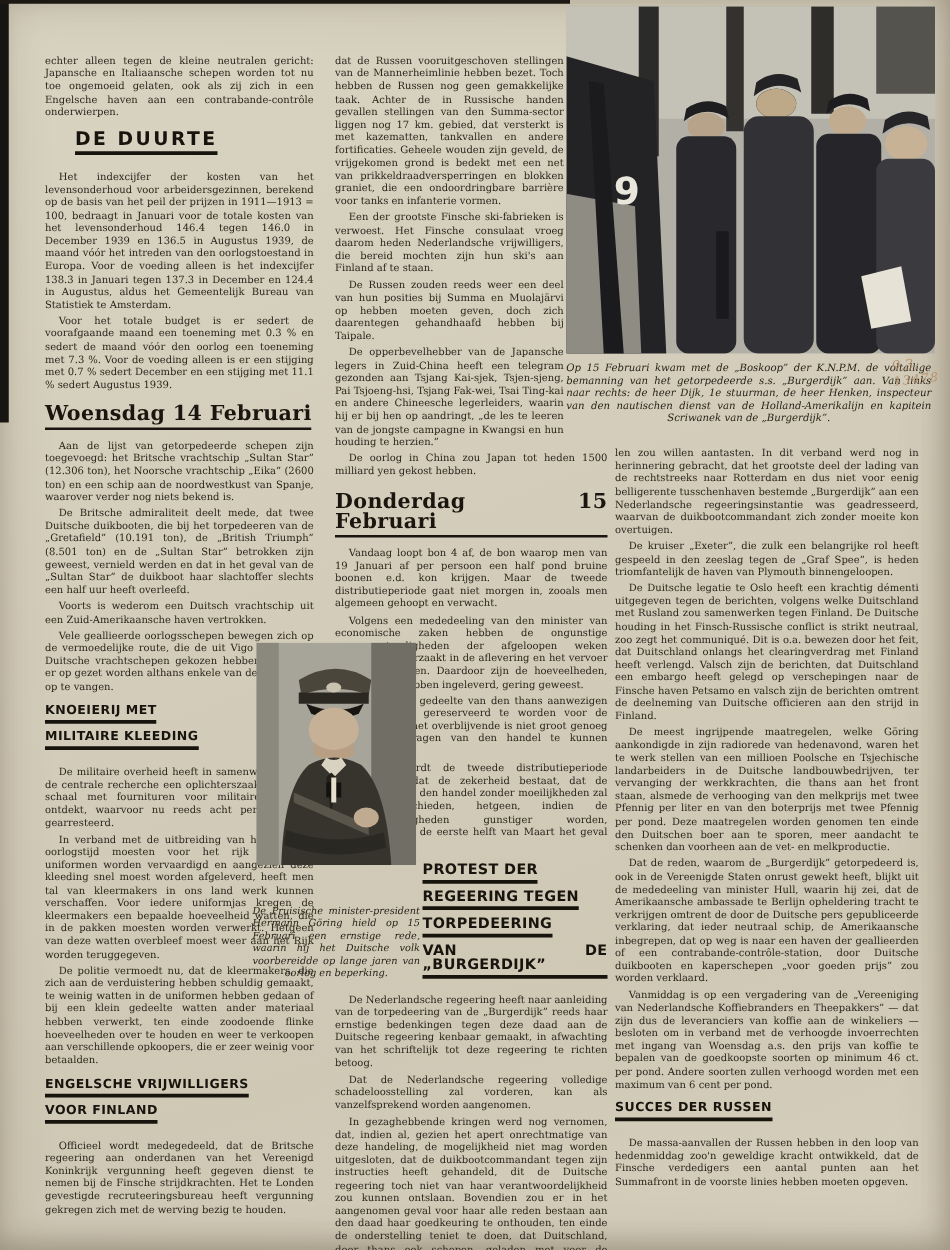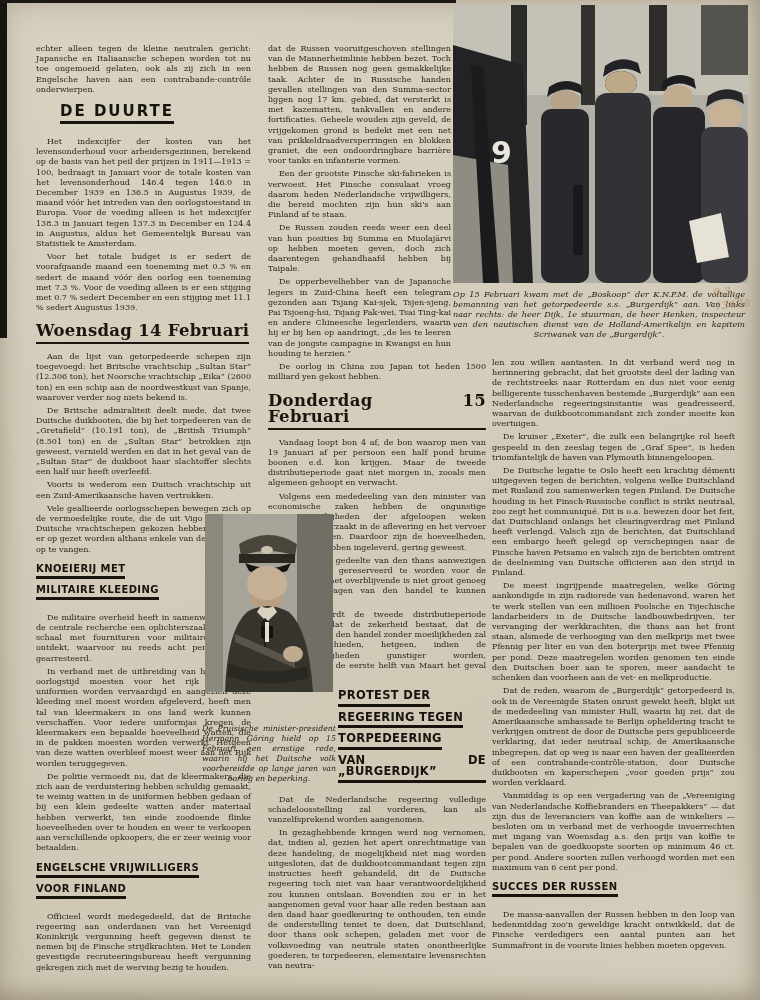--- a/index.html
+++ b/index.html
@@ -105,20 +105,21 @@
     <p>Volgens een mededeeling van den minister van economische zaken hebben de ongunstige weersomstandigheden der afgeloopen weken stagnatie veroorzaakt in de aflevering en het vervoer van peulvruchten. Daardoor zijn de hoeveelheden, die de telers hebben ingeleverd, gering geweest.</p>
     <p class="nl2">Het grootste gedeelte van den thans aanwezigen voorraad dient gereserveerd te worden voor de weermacht en het overblijvende is niet groot genoeg om alle aanvragen van den handel te kunnen bevredigen.</p>
     <p class="nl2">Daarom wordt de tweede distributieperiode uitgesteld, totdat de zekerheid bestaat, dat de voorziening van den handel zonder moeilijkheden zal kunnen geschieden, hetgeen, indien de weersomstandigheden gunstiger worden, vermoedelijk in de eerste helft van Maart het geval zal zijn.</p>
 
     <div class="h-sans h-protest">
       <span class="hl">PROTEST DER</span><br>
       <span class="hl">REGEERING TEGEN</span><br>
       <span class="hl">TORPEDEERING</span><br>
       <span class="hl">VAN DE „BURGERDIJK”</span>
     </div>
+    <p class="clearcap">De Nederlandsche regeering heeft naar aanleiding van de torpedeering van de „Burgerdijk” reeds haar ernstige bedenkingen tegen deze daad aan de Duitsche regeering kenbaar gemaakt, in afwachting van het schriftelijk tot deze regeering te richten betoog.</p>
     <p>Dat de Nederlandsche regeering volledige schadeloosstelling zal vorderen, kan als vanzelfsprekend worden aangenomen.</p>
     <p>In gezaghebbende kringen werd nog vernomen, dat, indien al, gezien het apert onrechtmatige van deze handeling, de mogelijkheid niet mag worden uitgesloten, dat de duikbootcommandant tegen zijn instructies heeft gehandeld, dit de Duitsche regeering toch niet van haar verantwoordelijkheid zou kunnen ontslaan. Bovendien zou er in het aangenomen geval voor haar alle reden bestaan aan den daad haar goedkeuring te onthouden, ten einde de onderstelling teniet te doen, dat Duitschland, door thans ook schepen, geladen met voor de volksvoeding van neutrale staten onontbeerlijke goederen, te torpedeeren, elementaire levensrechten van neutra-</p>
   </div>
 
   <div class="col col3">
     <p class="noindent">len zou willen aantasten. In dit verband werd nog in herinnering gebracht, dat het grootste deel der lading van de rechtstreeks naar Rotterdam en dus niet voor eenig belligerente tusschenhaven bestemde „Burgerdijk” aan een Nederlandsche regeeringsinstantie was geadresseerd, waarvan de duikbootcommandant zich zonder moeite kon overtuigen.</p>
     <p>De kruiser „Exeter”, die zulk een belangrijke rol heeft gespeeld in den zeeslag tegen de „Graf Spee”, is heden triomfantelijk de haven van Plymouth binnengeloopen.</p>
     <p>De Duitsche legatie te Oslo heeft een krachtig démenti uitgegeven tegen de berichten, volgens welke Duitschland met Rusland zou samenwerken tegen Finland. De Duitsche houding in het Finsch-Russische conflict is strikt neutraal, zoo zegt het communiqué. Dit is o.a. bewezen door het feit, dat Duitschland onlangs het clearingverdrag met Finland heeft verlengd. Valsch zijn de berichten, dat Duitschland een embargo heeft gelegd op verschepingen naar de Finsche haven Petsamo en valsch zijn de berichten omtrent de deelneming van Duitsche officieren aan den strijd in Finland.</p>
     <p>De meest ingrijpende maatregelen, welke Göring aankondigde in zijn radiorede van hedenavond, waren het te werk stellen van een millioen Poolsche en Tsjechische landarbeiders in de Duitsche landbouwbedrijven, ter vervanging der werkkrachten, die thans aan het front staan, alsmede de verhooging van den melkprijs met twee Pfennig per liter en van den boterprijs met twee Pfennig per pond. Deze maatregelen worden genomen ten einde den Duitschen boer aan te sporen, meer aandacht te schenken dan voorheen aan de vet- en melkproductie.</p>
     <p>Dat de reden, waarom de „Burgerdijk” getorpedeerd is, ook in de Vereenigde Staten onrust gewekt heeft, blijkt uit de mededeeling van minister Hull, waarin hij zei, dat de Amerikaansche ambassade te Berlijn opheldering tracht te verkrijgen omtrent de door de Duitsche pers gepubliceerde verklaring, dat ieder neutraal schip, de Amerikaansche inbegrepen, dat op weg is naar een haven der geallieerden of een contrabande-contrôle-station, door Duitsche duikbooten en kaperschepen „voor goeden prijs” zou worden verklaard.</p>

